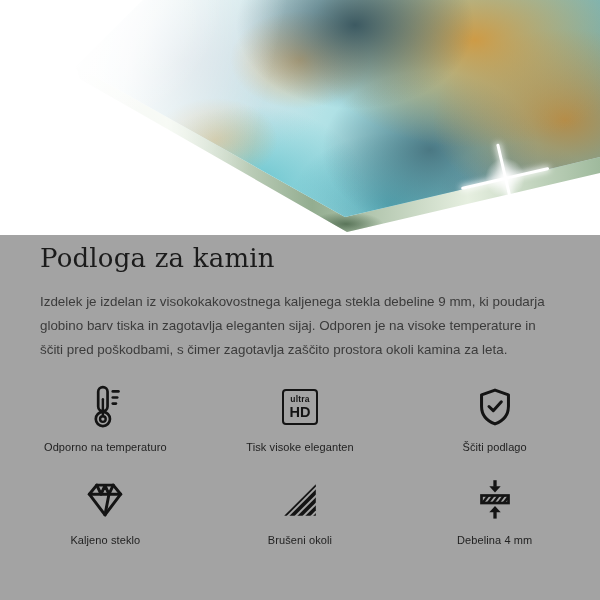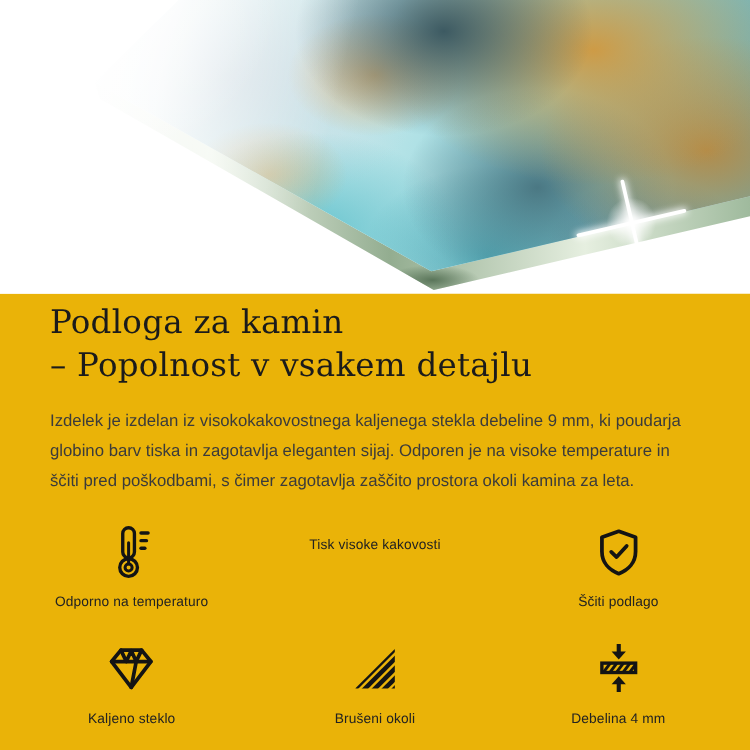--- a/index.html
+++ b/index.html
@@ -1,20 +1,20 @@
 <!DOCTYPE html>
 <html lang="sl"><head>
 <meta charset="utf-8">
 <style>
   html,body{margin:0;padding:0;background:#ffffff;}
   .page{
     position:relative;
     width:600px;height:600px;
     overflow:hidden;
-    background:#eab308;
+    background:#a3a3a3;
     font-family:"Liberation Sans", sans-serif;
     color:#1c1c1c;
   }
   
   .hero{
     position:relative;
     width:600px;height:235px;
     overflow:hidden;
     background:#ffffff;
   }
@@ -104,21 +104,20 @@
     <div class="glass-edge"></div>
     <div class="panel"></div>
     <div class="white-fade"></div>
     <div class="sparkle">
         <div class="glow"></div>
       </div>
   </div>
 
   <h1 class="title">
     <span>Podloga za kamin</span><br>
-    <span>– Popolnost v vsakem detajlu</span>
   </h1>
 
   <p class="desc">Izdelek je izdelan iz visokokakovostnega kaljenega stekla debeline 9 mm, ki poudarja globino barv tiska in zagotavlja eleganten sijaj. Odporen je na visoke temperature in ščiti pred poškodbami, s čimer zagotavlja zaščito prostora okoli kamina za leta.</p>
 
   <div class="features">
 
     <div class="feature">
       <div class="icon-box">
         <svg width="34" height="44" viewBox="0 0 24 31" fill="none" stroke="#141414" stroke-width="1.9" stroke-linecap="round">
           <rect x="7.2" y="1.5" width="6.6" height="17" rx="3.3"></rect>
@@ -127,21 +126,27 @@
           <line x1="10.5" y1="10" x2="10.5" y2="21.8" stroke-width="1.7"></line>
           <line x1="17.5" y1="4.5" x2="21.5" y2="4.5"></line>
           <line x1="17.5" y1="8.8" x2="20.6" y2="8.8"></line>
           <line x1="17.5" y1="13.1" x2="19.7" y2="13.1"></line>
         </svg>
       </div>
       <div class="label">Odporno na temperaturo</div>
     </div>
 
     <div class="feature">
-      <div class="label">Tisk visoke kakovosti</div>
+      <div class="icon-box">
+        <div class="uhd">
+          <span class="small">ultra</span>
+          <span class="big">HD</span>
+        </div>
+      </div>
+      <div class="label">Tisk visoke eleganten</div>
     </div>
 
     <div class="feature">
       <div class="icon-box">
         <svg width="38" height="40" viewBox="0 0 24 25" fill="none" stroke="#141414" stroke-width="1.9" stroke-linejoin="round" stroke-linecap="round">
           <path d="M12 1.8 L20.5 4.8 V12 C20.5 17.6 16.8 21.4 12 23.2 C7.2 21.4 3.5 17.6 3.5 12 V4.8 Z"></path>
           <polyline points="8.2,12.2 10.9,14.8 16,9.2"></polyline>
         </svg>
       </div>
       <div class="label">Ščiti podlago</div>

